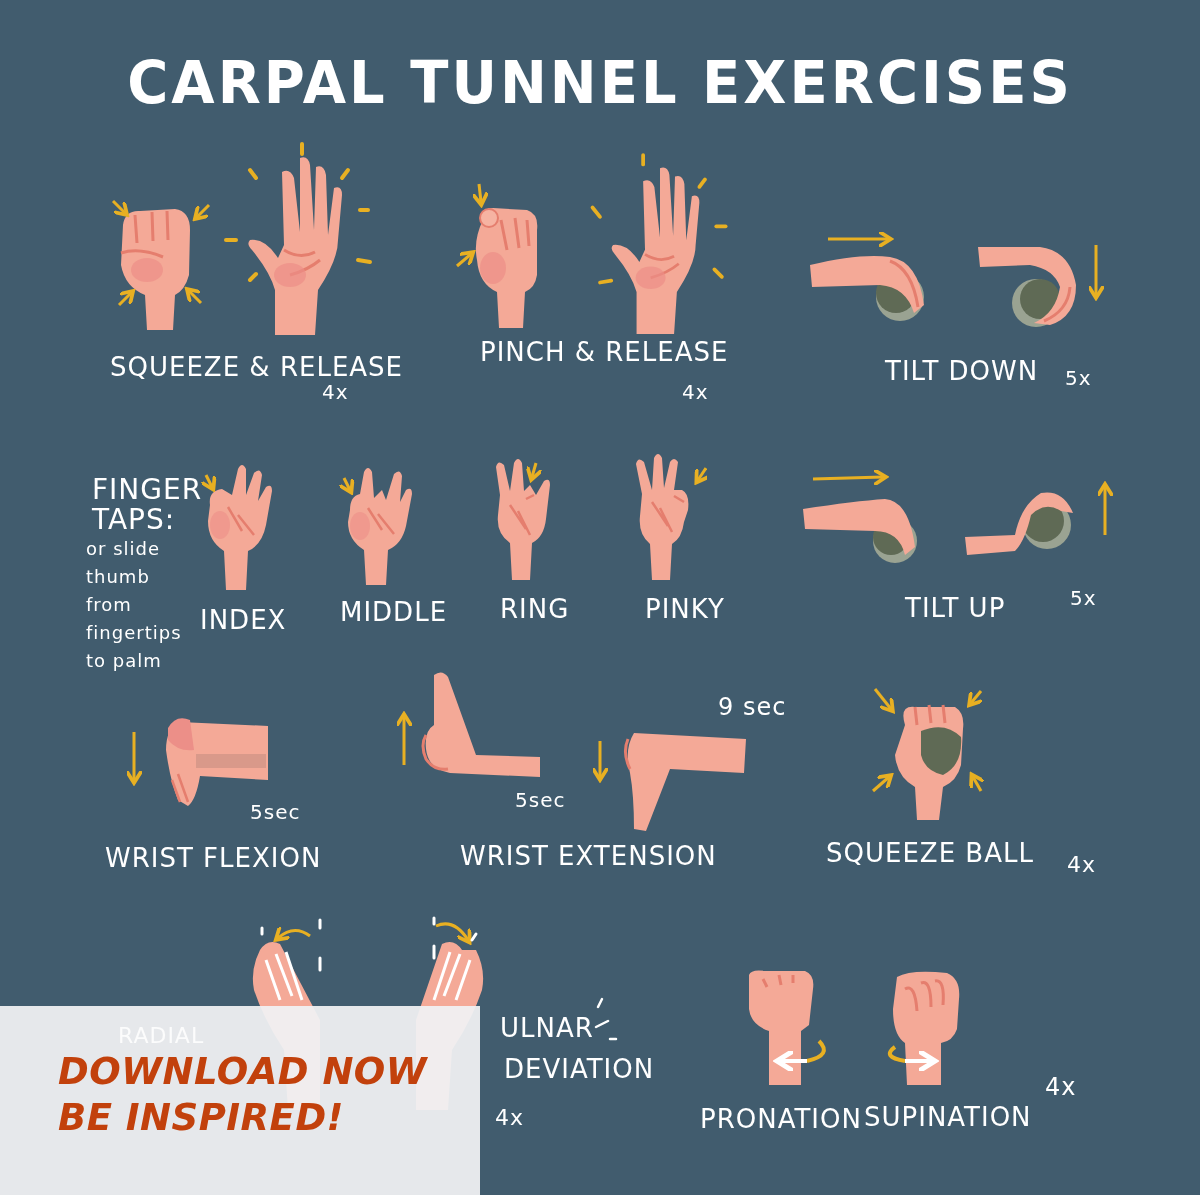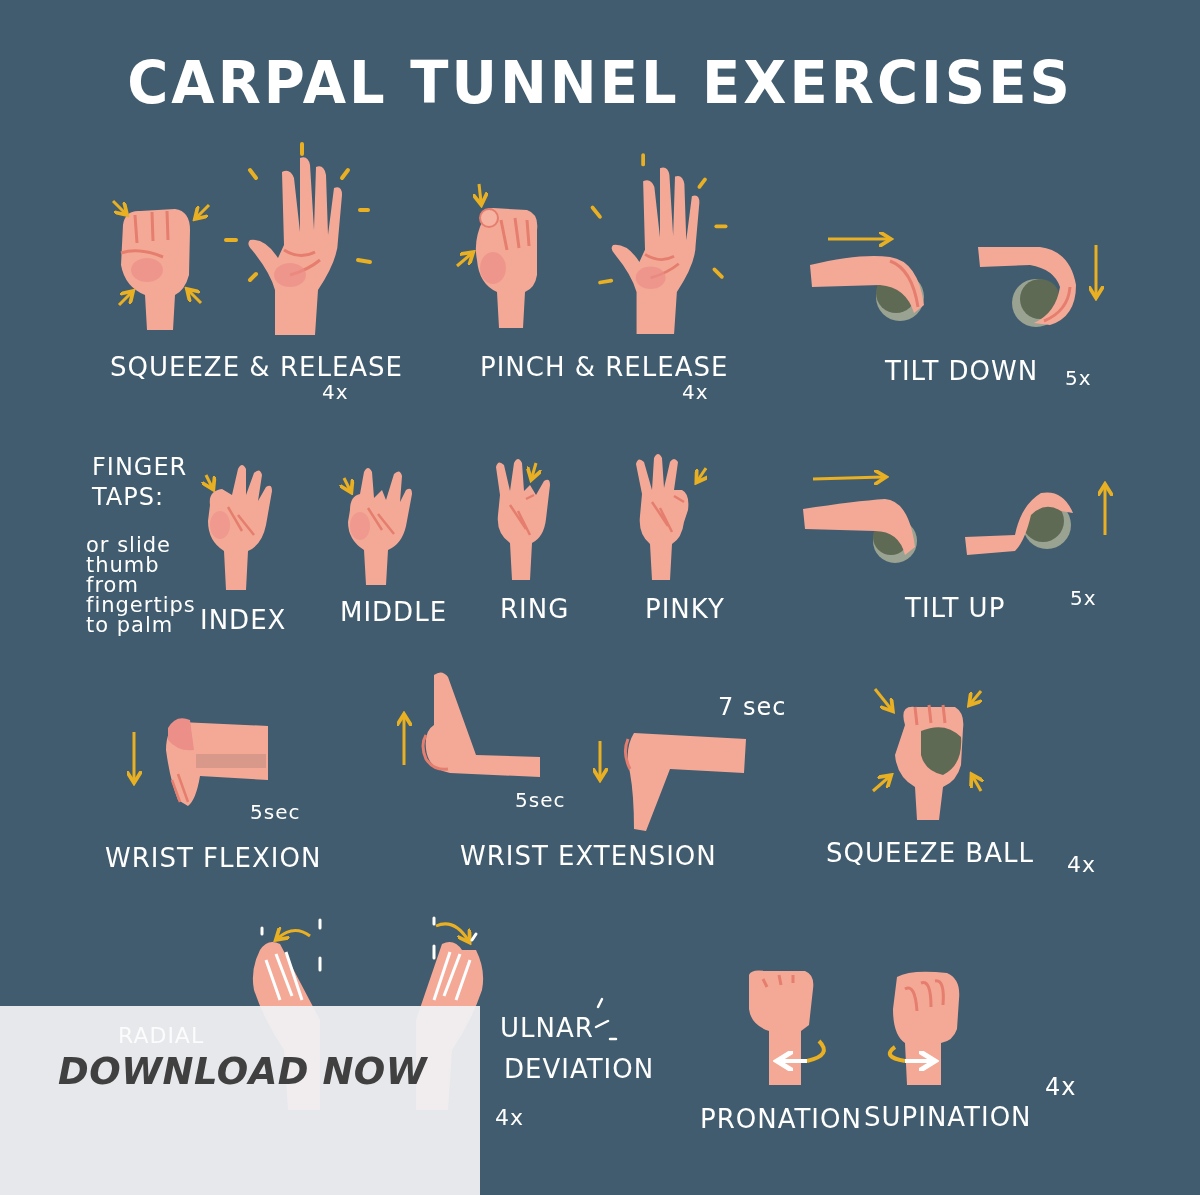--- a/index.html
+++ b/index.html
@@ -24,37 +24,37 @@
     text-align: center;
     font-family: "DejaVu Sans", sans-serif;
     font-size: 56px;
     font-weight: bold;
     letter-spacing: 3px;
     color: #ffffff;
     transform: scaleY(1.05);
   }
   .label { font-size: 26px; text-transform: uppercase; }
   .count { font-size: 20px; }
-  .note { font-size: 21px; line-height: 20px; white-space: normal; }
+  .note { font-size: 18px; line-height: 28px; white-space: normal; }
   .illus { position: absolute; }
   .promo {
     position: absolute;
     left: 0; top: 1006px;
     width: 480px; height: 189px;
     background: rgba(240,241,243,0.94);
     z-index: 5;
   }
   .promo-line {
     position: absolute;
     left: 58px;
     font-family: "DejaVu Sans", sans-serif;
     font-weight: bold;
     font-style: italic;
     font-size: 37px;
-    color: #404040;
+    color: #c2410c;
     white-space: nowrap;
     letter-spacing: 0.5px;
   }
   .ghost {
     position: absolute;
     font-size: 22px;
     color: rgba(255,255,255,0.85);
     letter-spacing: 1px;
     z-index: 6;
   }
@@ -117,39 +117,39 @@
   <ellipse cx="70" cy="135" rx="16" ry="12" fill="#ec8f88" opacity="0.7"></ellipse>
   <g stroke="#e8b022" stroke-width="4" stroke-linecap="round">
     <line x1="62" y1="4" x2="62" y2="14"></line>
     <line x1="8" y1="60" x2="16" y2="70"></line>
     <line x1="128" y1="30" x2="122" y2="38"></line>
     <line x1="140" y1="80" x2="150" y2="80"></line>
     <line x1="138" y1="126" x2="146" y2="134"></line>
     <line x1="16" y1="140" x2="28" y2="138"></line>
   </g>
 </svg>
-<div class="hand-lettered label" style="left:480px;top:352px">PINCH &amp; RELEASE</div>
+<div class="hand-lettered label" style="left:480px;top:337px">PINCH &amp; RELEASE</div>
 <div class="hand-lettered count" style="left:682px;top:380px">4x</div>
 
 <svg class="illus" style="left:800px;top:225px" width="320" height="110" viewBox="0 0 320 110">
   <line x1="28" y1="14" x2="88" y2="14" stroke="#e8b022" stroke-width="3" marker-end="url(#ah)"></line>
   <circle cx="100" cy="72" r="24" fill="#9aa392"></circle>
   <circle cx="96" cy="68" r="20" fill="#5f6a55"></circle>
   <path d="M10,40 Q60,28 90,32 Q118,36 124,80 L114,88 Q106,62 80,60 L12,62 Z" fill="#f4a997"></path>
   <path d="M90,36 Q112,44 118,82" stroke="#e57e6e" stroke-width="3" fill="none"></path>
   <circle cx="236" cy="78" r="24" fill="#9aa392"></circle>
   <circle cx="240" cy="74" r="20" fill="#5f6a55"></circle>
   <path d="M178,22 L240,22 Q270,26 276,60 Q276,92 250,100 L234,98 Q256,88 260,62 Q254,44 230,40 L180,42 Z" fill="#f4a997"></path>
   <path d="M244,96 Q268,86 270,62" stroke="#e57e6e" stroke-width="3" fill="none"></path>
   <line x1="296" y1="20" x2="296" y2="70" stroke="#e8b022" stroke-width="3" marker-end="url(#ah)"></line>
 </svg>
 <div class="hand-lettered label" style="left:885px;top:356px">TILT DOWN</div>
 <div class="hand-lettered count" style="left:1065px;top:366px">5x</div>
 
-<div class="hand-lettered label" style="left:92px;top:452px;font-size:24px;line-height:30px;white-space:normal;width:100px">FINGER TAPS:</div>
+<div class="hand-lettered label" style="left:92px;top:475px;font-size:28px;line-height:30px;white-space:normal;width:100px">FINGER TAPS:</div>
 <div class="hand-lettered note" style="left:86px;top:535px;width:100px">or slide thumb from fingertips to palm</div>
 
 <svg class="illus" style="left:198px;top:455px" width="80" height="140" viewBox="0 0 80 140">
   <path d="M12,50 Q10,36 24,34 L34,40 L40,14 Q44,6 48,14 L48,40 L56,18 Q62,12 64,20 L60,46 L68,32 Q74,28 74,36 L68,70 Q64,90 50,96 L48,135 L28,135 L26,96 Q10,86 10,66 Z" fill="#f4a997"></path>
   <ellipse cx="22" cy="70" rx="10" ry="14" fill="#ec8f88" opacity="0.6"></ellipse>
   <path d="M30,52 L44,76 M40,60 L56,80" stroke="#e57e6e" stroke-width="2.5" fill="none"></path>
   <line x1="8" y1="20" x2="14" y2="32" stroke="#e8b022" stroke-width="3" marker-end="url(#ah)"></line>
 </svg>
 <svg class="illus" style="left:338px;top:460px" width="80" height="130" viewBox="0 0 80 130">
   <path d="M12,50 Q12,36 22,34 L26,12 Q30,4 34,12 L36,38 L44,30 L48,40 L56,14 Q62,8 64,16 L62,42 L68,30 Q74,26 74,34 L68,66 Q64,84 50,90 L48,125 L28,125 L26,90 Q10,80 10,62 Z" fill="#f4a997"></path>
@@ -197,21 +197,21 @@
 <div class="hand-lettered label" style="left:105px;top:843px">WRIST FLEXION</div>
 
 <svg class="illus" style="left:390px;top:665px" width="360" height="170" viewBox="0 0 360 170">
   <line x1="14" y1="100" x2="14" y2="52" stroke="#e8b022" stroke-width="3" marker-end="url(#ah)"></line>
   <path d="M44,10 Q52,4 58,12 L86,90 L150,92 L150,112 L60,108 Q38,104 36,84 Q34,66 44,60 Z" fill="#f4a997"></path>
   <path d="M36,70 Q30,80 36,94 Q44,106 58,104" stroke="#e57e6e" stroke-width="3" fill="none"></path>
   <line x1="210" y1="76" x2="210" y2="112" stroke="#e8b022" stroke-width="3" marker-end="url(#ah)"></line>
   <path d="M244,68 L356,74 L354,108 L280,104 Q270,130 256,166 L244,164 Q244,130 240,108 Q234,84 244,68 Z" fill="#f4a997"></path>
   <path d="M238,74 Q232,88 240,104" stroke="#e57e6e" stroke-width="3" fill="none"></path>
 </svg>
-<div class="hand-lettered count" style="left:718px;top:693px;font-size:24px">7 sec</div>
+<div class="hand-lettered count" style="left:718px;top:693px;font-size:24px">9 sec</div>
 <div class="hand-lettered count" style="left:515px;top:788px">5sec</div>
 <div class="hand-lettered label" style="left:460px;top:841px">WRIST EXTENSION</div>
 
 <svg class="illus" style="left:865px;top:685px" width="130" height="140" viewBox="0 0 130 140">
   <path d="M40,40 Q34,20 50,22 L90,22 Q100,28 98,44 L96,80 Q92,96 78,102 L74,135 L52,135 L50,102 Q32,92 30,70 Z" fill="#f4a997"></path>
   <path d="M56,46 Q80,36 96,52 Q98,80 78,90 Q60,86 56,70 Z" fill="#5f6a55"></path>
   <path d="M50,22 L52,40 M64,20 L66,38 M78,20 L80,38" stroke="#e57e6e" stroke-width="3"></path>
   <line x1="10" y1="4" x2="26" y2="24" stroke="#e8b022" stroke-width="3" marker-end="url(#ah)"></line>
   <line x1="116" y1="6" x2="106" y2="18" stroke="#e8b022" stroke-width="3" marker-end="url(#ah)"></line>
   <line x1="8" y1="106" x2="24" y2="92" stroke="#e8b022" stroke-width="3" marker-end="url(#ah)"></line>
@@ -256,14 +256,15 @@
   <path d="M170,24 Q180,18 182,46 M186,18 Q196,14 196,42 M200,16 Q210,14 208,40" stroke="#e57e6e" stroke-width="3" fill="none"></path>
   <path d="M160,82 Q146,92 170,96" stroke="#e8b022" stroke-width="4" fill="none"></path>
   <line x1="170" y1="96" x2="196" y2="96" stroke="#ffffff" stroke-width="4" marker-end="url(#ahw)"></line>
 </svg>
 <div class="hand-lettered label" style="left:700px;top:1104px;font-size:26px">PRONATION</div>
 <div class="hand-lettered label" style="left:864px;top:1102px;font-size:26px">SUPINATION</div>
 <div class="hand-lettered count" style="left:1045px;top:1073px;font-size:24px">4x</div>
 
 <div class="promo">
   <div class="promo-line" style="top:44px">DOWNLOAD NOW</div>
+  <div class="promo-line" style="top:90px">BE INSPIRED!</div>
 </div>
 <div class="ghost" style="left:118px;top:1023px">RADIAL</div>
 
 </body></html>

